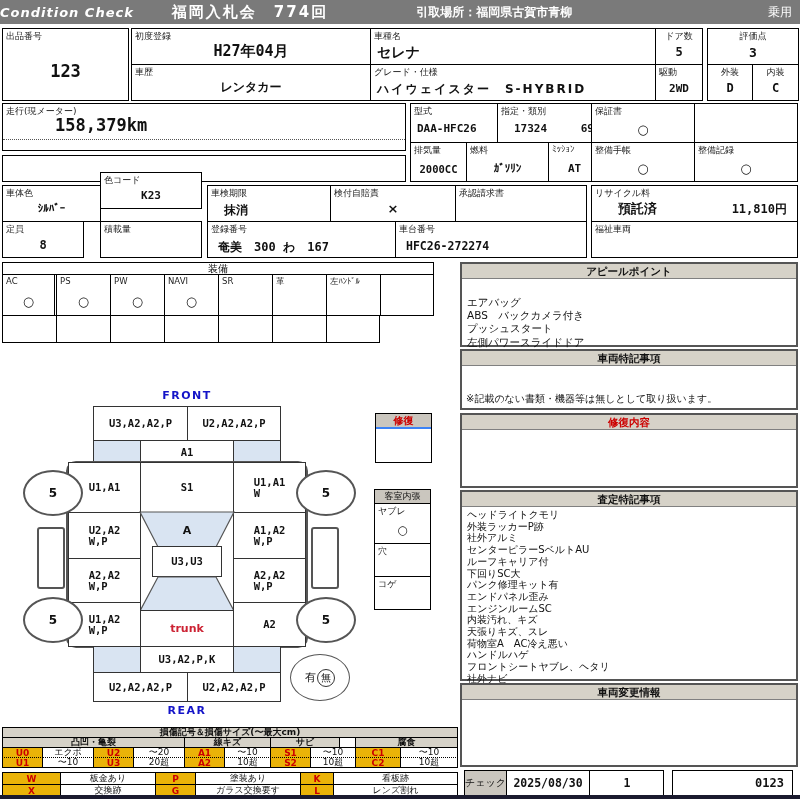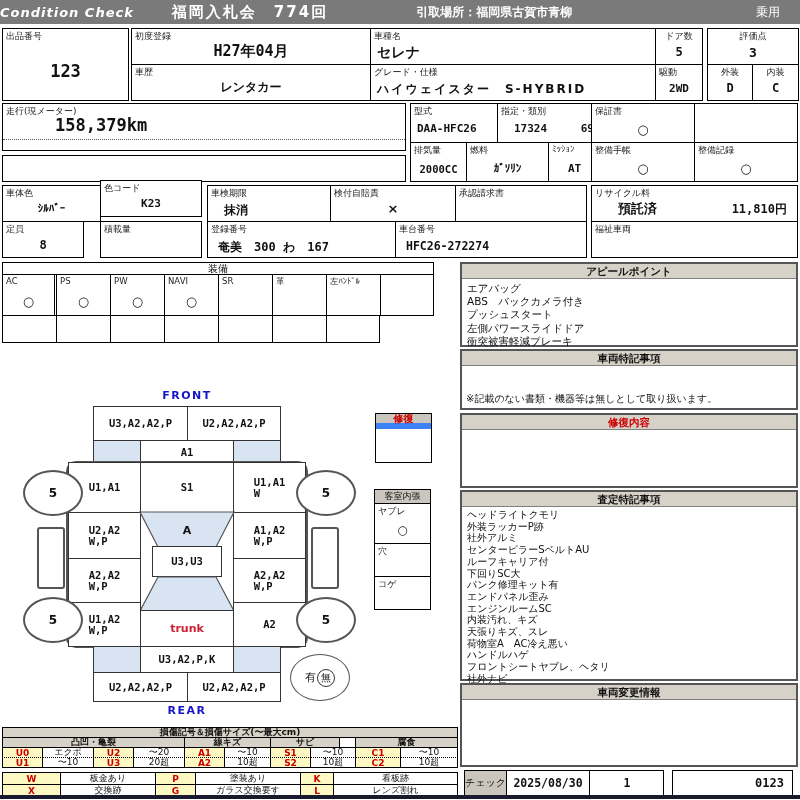--- a/index.html
+++ b/index.html
@@ -9,42 +9,42 @@
   .bx{position:absolute;box-sizing:border-box;border:1px solid #000;background:#fff;}
   .lbl{position:absolute;top:1px;left:3px;font-size:9px;color:#222;white-space:nowrap;}
   .lblc{position:absolute;top:1px;left:0;right:0;text-align:center;font-size:9px;color:#222;}
   .cen{display:flex;align-items:center;justify-content:center;}
   .val{font-weight:bold;font-family:"DejaVu Sans Mono","DejaVu Sans",monospace;}
   .fill{position:absolute;box-sizing:border-box;}
   .hdr{background:#7a7a7a;color:#fff;display:flex;align-items:center;}
   .brand{font-style:italic;font-weight:bold;font-size:13px;letter-spacing:1px;white-space:nowrap;}
   .hdr-title{font-size:15px;font-weight:bold;margin-left:38px;letter-spacing:2px;white-space:nowrap;}
   .hdr-pickup{font-size:12px;font-weight:bold;margin-left:88px;white-space:nowrap;}
-  .hdr-type{font-size:12px;margin-left:auto;margin-right:20px;}
+  .hdr-type{font-size:12px;margin-left:auto;margin-right:8px;}
   .panel{position:absolute;box-sizing:border-box;border:2px solid #555;background:#fff;}
   .tbar{height:14px;background:#d6d2c8;border-bottom:1px solid #808080;text-align:center;
         font-weight:bold;font-size:10.5px;line-height:14px;color:#111;}
   .tbar.red{color:#cc0000;}
-  .plines{padding:3px 5px;font-size:10.5px;line-height:13.2px;}
+  .plines{padding:17px 5px;font-size:10.5px;line-height:13.2px;}
   .alines{padding:2px 5px;font-size:10px;line-height:11.7px;}
   .dc{position:absolute;box-sizing:border-box;border:1px solid #333;background:#fff;
       display:flex;align-items:center;justify-content:center;
       font-family:"DejaVu Sans Mono","DejaVu Sans",monospace;font-weight:bold;
       font-size:10.5px;line-height:11px;color:#111;}
   .dc .dl{text-align:left;}
   .blue{background:#d9e4f2;}
   .wheel{position:absolute;box-sizing:border-box;border:2px solid #555;border-radius:50%;background:#fff;
          display:flex;align-items:center;justify-content:center;font-weight:bold;font-size:12px;}
   .sill{position:absolute;box-sizing:border-box;border:2px solid #555;border-radius:3px;background:#fff;}
   .dirlbl{color:#1414c8;font-weight:bold;font-size:11px;letter-spacing:1.5px;text-align:center;}
   .circ{font-size:13px;font-weight:bold;}
   .gray{background:#cac6be;}
   .lg-cell{position:absolute;box-sizing:border-box;border:1px solid #000;font-size:9px;
            display:flex;align-items:center;justify-content:center;background:#fff;white-space:nowrap;}
-  .lg-code{background:#fef9c3;color:#cc0000;font-weight:bold;}
+  .lg-code{background:#eab308;color:#cc0000;font-weight:bold;}
   .lg-head{background:#d6d2c8;font-weight:bold;}
   .spare-circle{box-sizing:border-box;border:1.5px solid #333;border-radius:50%;width:18px;height:18px;
                 display:inline-flex;align-items:center;justify-content:center;font-size:10px;}
 </style>
 </head>
 <body>
 
 <div class="page">
 
   <div class="hdr abs" style="left:0;top:0;width:800px;height:24px">
@@ -139,21 +139,21 @@
   </div>
   <div class="bx" style="left:694px;top:142px;width:104px;height:40px">
     <span class="lbl">整備記録</span>
     <div class="fill cen circ" style="inset:12px 0 0 0">○</div>
   </div>
 
   <div class="bx" style="left:2px;top:185px;width:99px;height:37px">
     <span class="lbl">車体色</span>
     <div class="fill cen" style="inset:10px 0 0 0;font-size:11px;font-weight:bold">ｼﾙﾊﾞｰ</div>
   </div>
-  <div class="bx" style="left:100px;top:180px;width:102px;height:37px">
+  <div class="bx" style="left:100px;top:172px;width:102px;height:37px">
     <span class="lbl">色コード</span>
     <div class="fill cen val" style="inset:10px 0 0 0;font-size:11px">K23</div>
   </div>
   <div class="bx" style="left:2px;top:221px;width:82px;height:37px">
     <span class="lbl">定員</span>
     <div class="fill cen val" style="inset:10px 0 0 0;font-size:12px">8</div>
   </div>
   <div class="bx" style="left:100px;top:221px;width:102px;height:37px">
     <span class="lbl">積載量</span>
   </div>
@@ -390,21 +390,21 @@
 
   <div class="sill" style="left:37px;top:527px;width:28px;height:62px"></div>
   <div class="sill" style="left:311px;top:527px;width:28px;height:62px"></div>
 
   <div class="abs cen" style="left:290px;top:654px;width:60px;height:47px;border:1.5px solid #555;border-radius:50%;background:#fff;gap:1px">
     <span style="font-size:11px">有</span>
     <span class="spare-circle">無</span>
   </div>
 
   <div class="bx" style="left:375px;top:413px;width:57px;height:50px">
-    <div class="fill cen gray" style="left:0;right:0;top:0;height:15px;border-bottom:6px solid #3b82f6;color:#cc0000;font-weight:bold;font-size:10px">修復</div>
+    <div class="fill cen gray" style="left:0;right:0;top:0;height:15px;border-bottom:2px solid #3b82f6;color:#cc0000;font-weight:bold;font-size:10px">修復</div>
   </div>
 
   <div class="bx" style="left:374px;top:489px;width:57px;height:121px">
     <div class="fill cen gray" style="left:0;right:0;top:0;height:14px;border-bottom:1px solid #000;font-size:9px">客室内張</div>
     <div class="fill" style="left:0;right:0;top:14px;height:40px;border-bottom:1px solid #000">
       <span class="lbl" style="font-size:9px">ヤブレ</span>
       <div class="fill cen circ" style="inset:12px 0 0 0;font-size:12px">○</div>
     </div>
     <div class="fill" style="left:0;right:0;top:54px;height:33px;border-bottom:1px solid #000">
       <span class="lbl" style="font-size:9px">穴</span>

